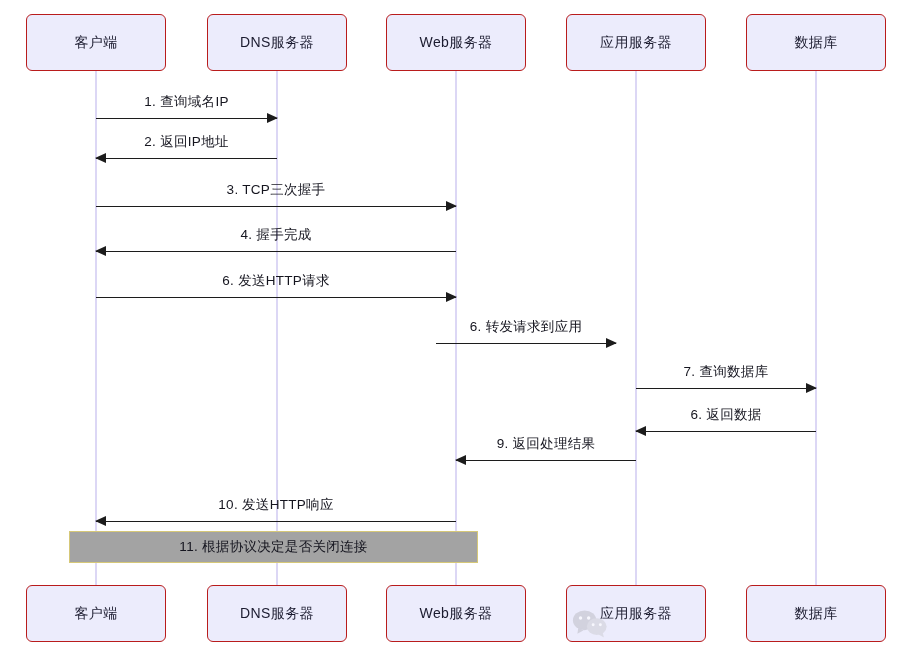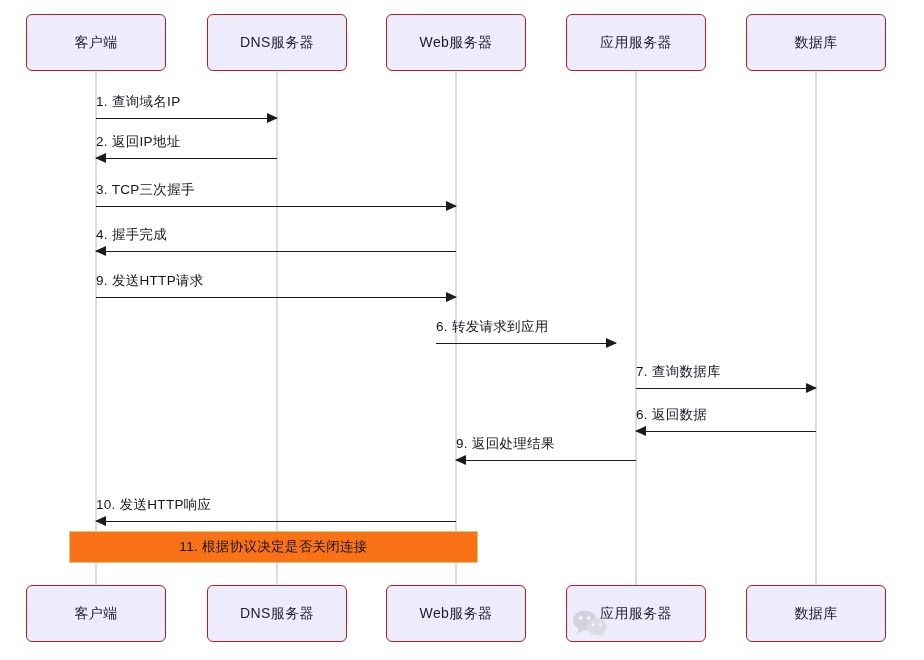--- a/index.html
+++ b/index.html
@@ -69,29 +69,30 @@
   }
   .msg.left .head {
     left: -1px;
     border-right: 11px solid #1c1c1c;
   }
   .msg .label {
     position: absolute;
     bottom: 8px;
     left: 0;
     width: 100%;
+    text-align: center;
     font-size: 13.5px;
     color: #15151f;
     white-space: nowrap;
     letter-spacing: .3px;
   }
   
   .note {
     position: absolute;
-    background: #f97316;
+    background: #a3a3a3;
     border: 1px solid #D6C878;
     box-sizing: border-box;
     display: flex;
     align-items: center;
     justify-content: center;
   }
   .note .ntext {
     font-size: 13.5px;
     color: #15151f;
     letter-spacing: .3px;
@@ -167,21 +168,21 @@
         <div class="label">3. TCP三次握手</div>
       </div>
       <div class="msg left" style="left: 96px; top: 251px; width: 360px;">
         <div class="line"></div>
         <div class="head"></div>
         <div class="label">4. 握手完成</div>
       </div>
       <div class="msg right" style="left: 96px; top: 297px; width: 360px;">
         <div class="line"></div>
         <div class="head"></div>
-        <div class="label">9. 发送HTTP请求</div>
+        <div class="label">6. 发送HTTP请求</div>
       </div>
       <div class="msg right" style="left: 436px; top: 343px; width: 180px;">
         <div class="line"></div>
         <div class="head"></div>
         <div class="label">6. 转发请求到应用</div>
       </div>
       <div class="msg right" style="left: 636px; top: 388px; width: 180px;">
         <div class="line"></div>
         <div class="head"></div>
         <div class="label">7. 查询数据库</div>

